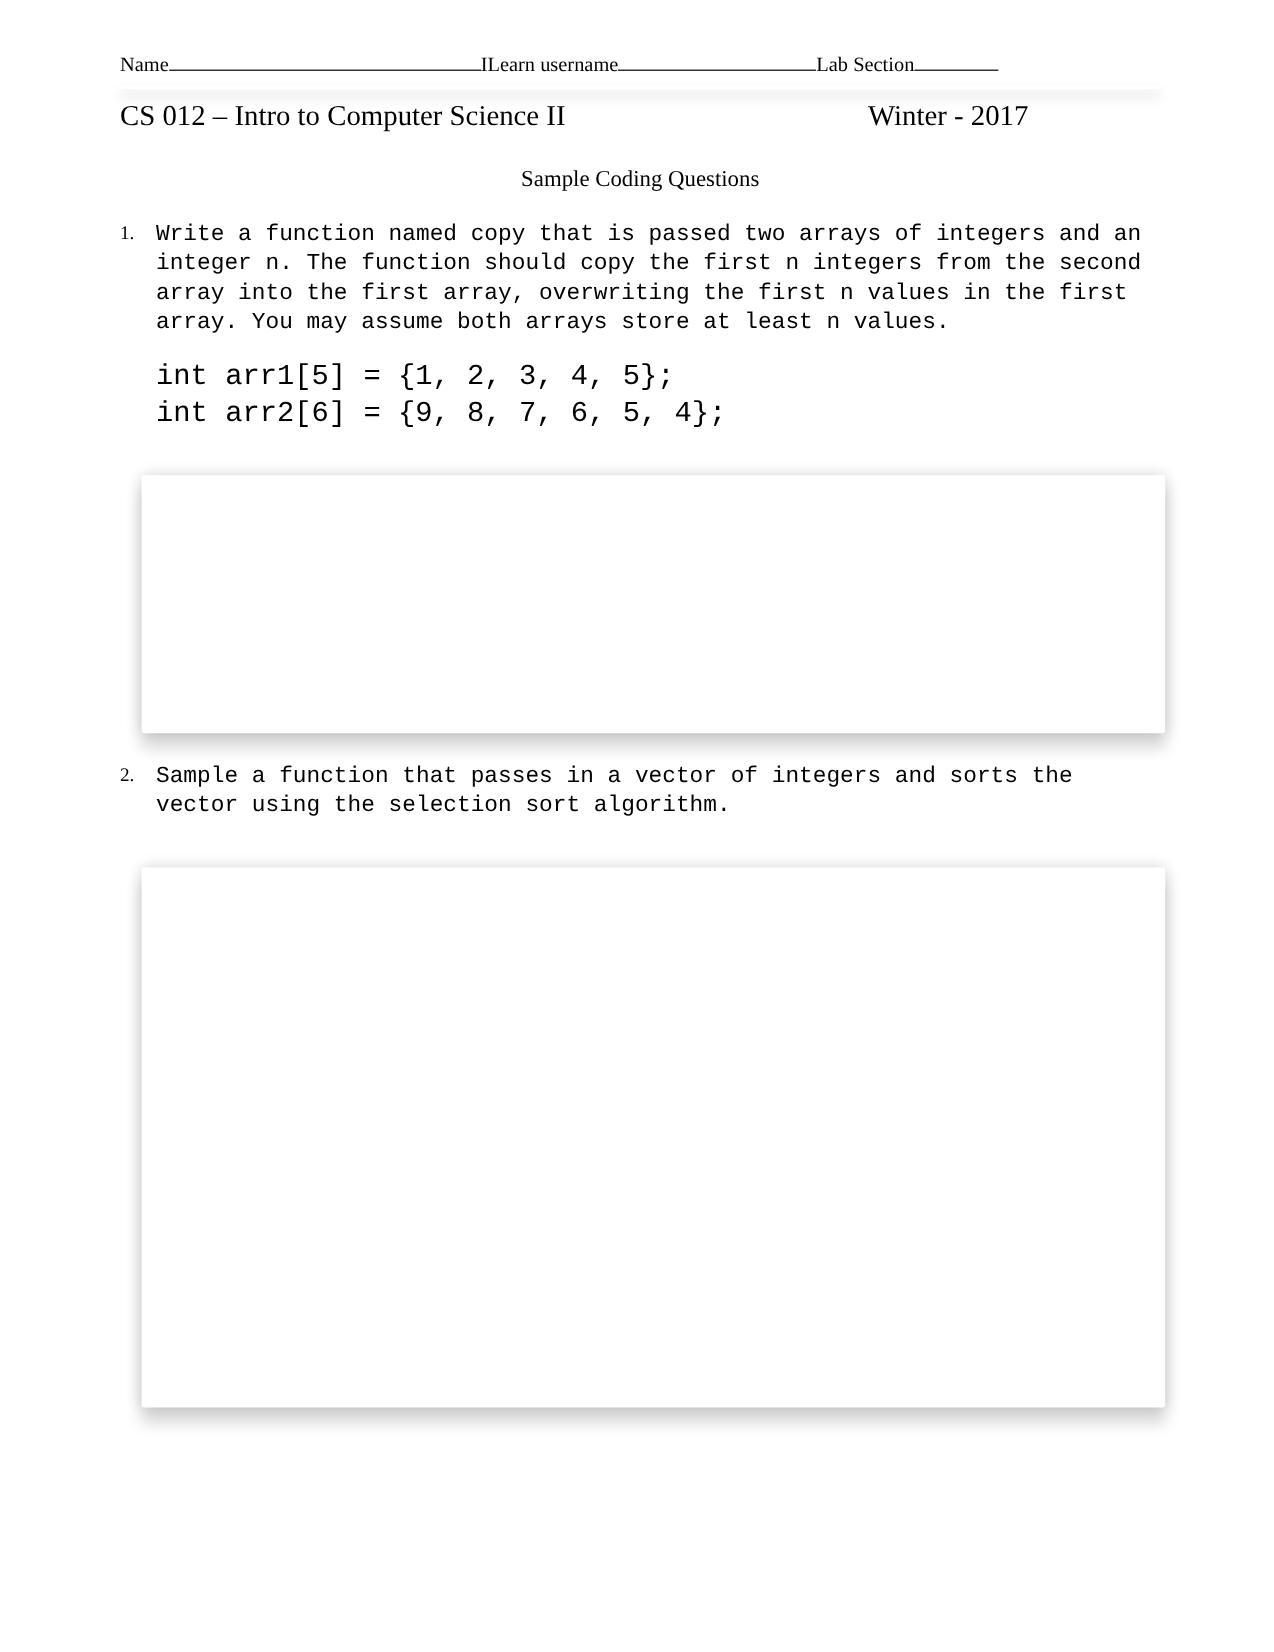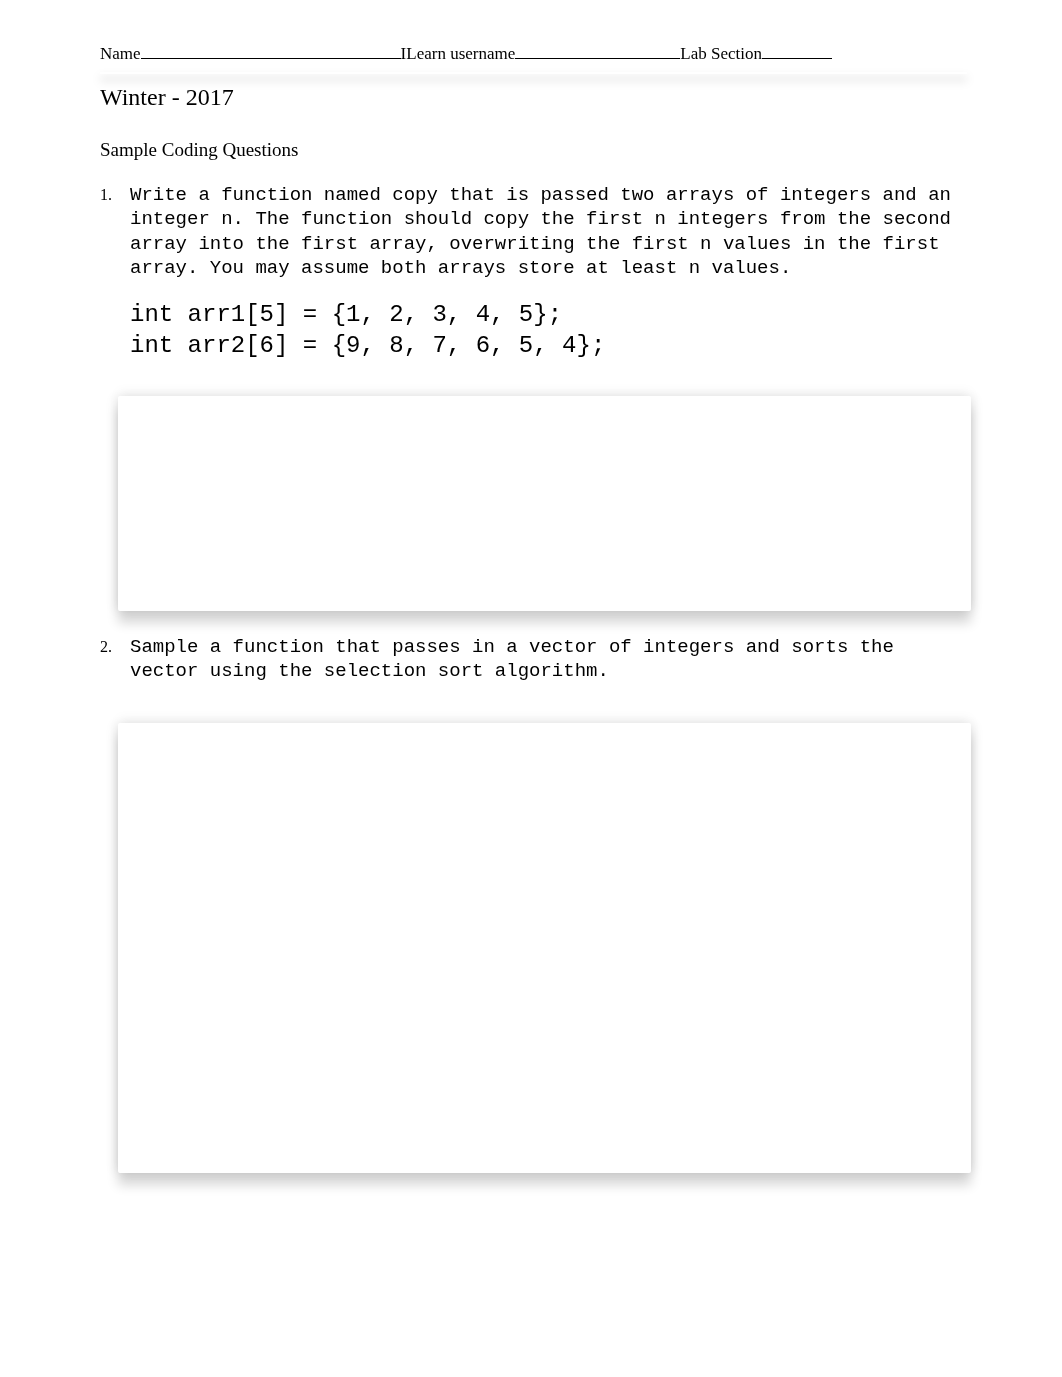--- a/index.html
+++ b/index.html
@@ -54,20 +54,21 @@
     display: flex;
     justify-content: space-between;
     font-size: 24px;
     margin-top: 10px;
     margin-bottom: 28px;
     padding-right: 110px;
   }
   .subheading {
     font-size: 19px;
     margin-bottom: 22px;
+    text-align: center;
   }
   ol.questions {
     list-style: none;
     padding-left: 0;
   }
   ol.questions > li {
     margin-bottom: 24px;
   }
   .qrow {
     display: flex;
@@ -120,20 +121,23 @@
     <span class="underline-long"></span>
     <span>ILearn username</span>
     <span class="underline-med"></span>
     <span> Lab Section </span>
     <span class="underline-short"></span>
   </div>
 
   <div class="divider"></div>
 
   <div class="title-row">
+    <div>
+      <span>CS 012</span><span>  – </span><span>Intro to Computer Science II</span>
+    </div>
     <div>Winter - 2017</div>
   </div>
 
   <div class="subheading">Sample Coding Questions</div>
 
   <ol class="questions">
     <li>
       <div class="qrow">
         <div class="qnum">1.</div>
         <div class="qbody">

